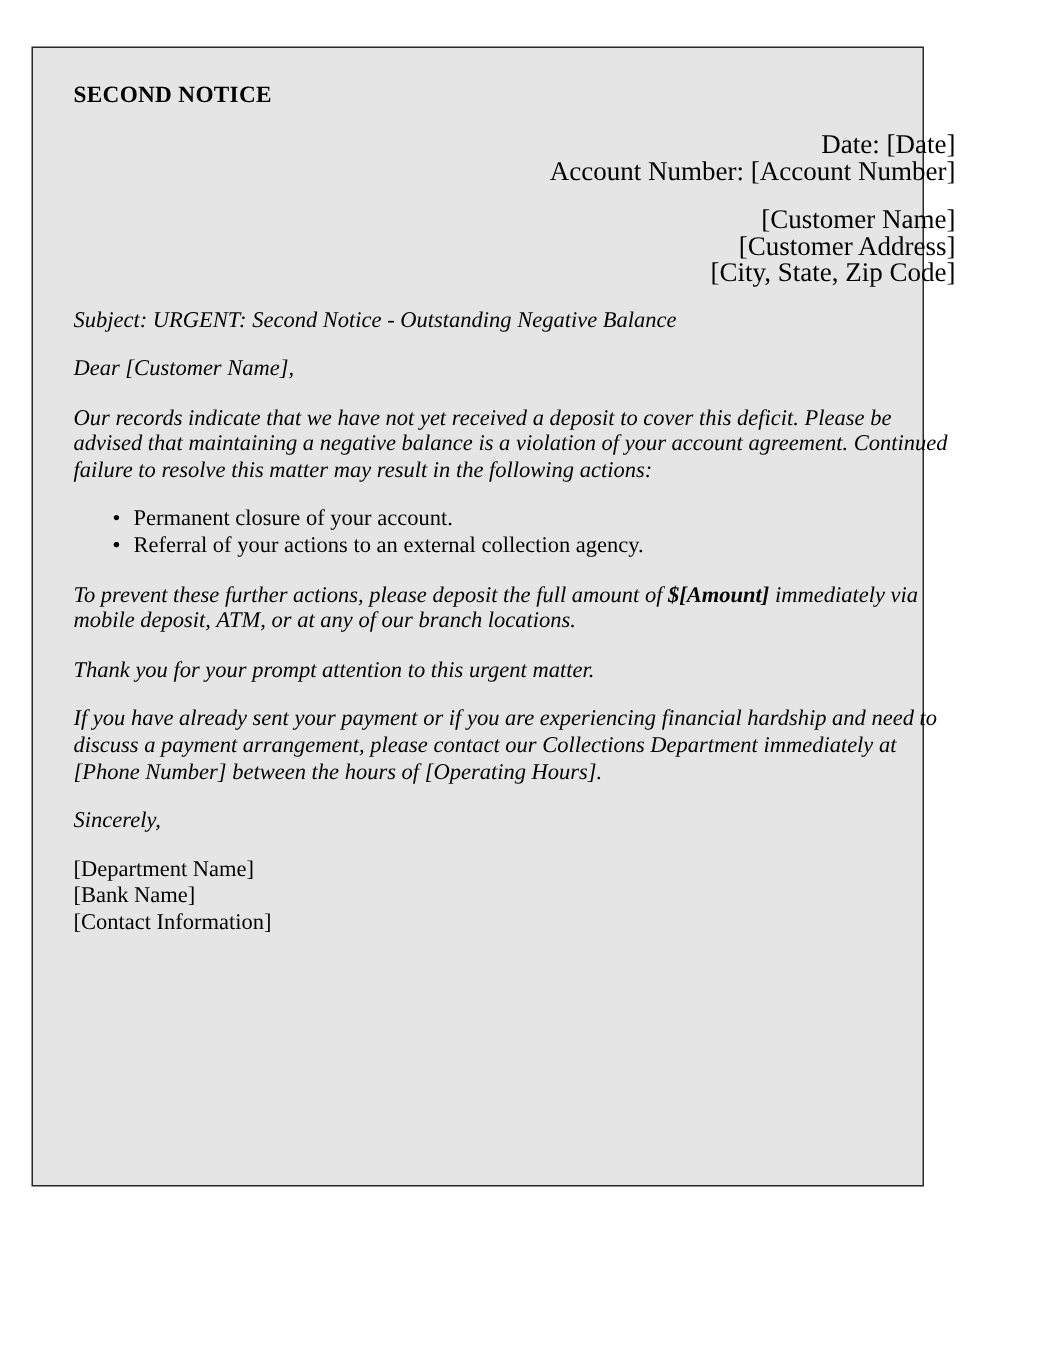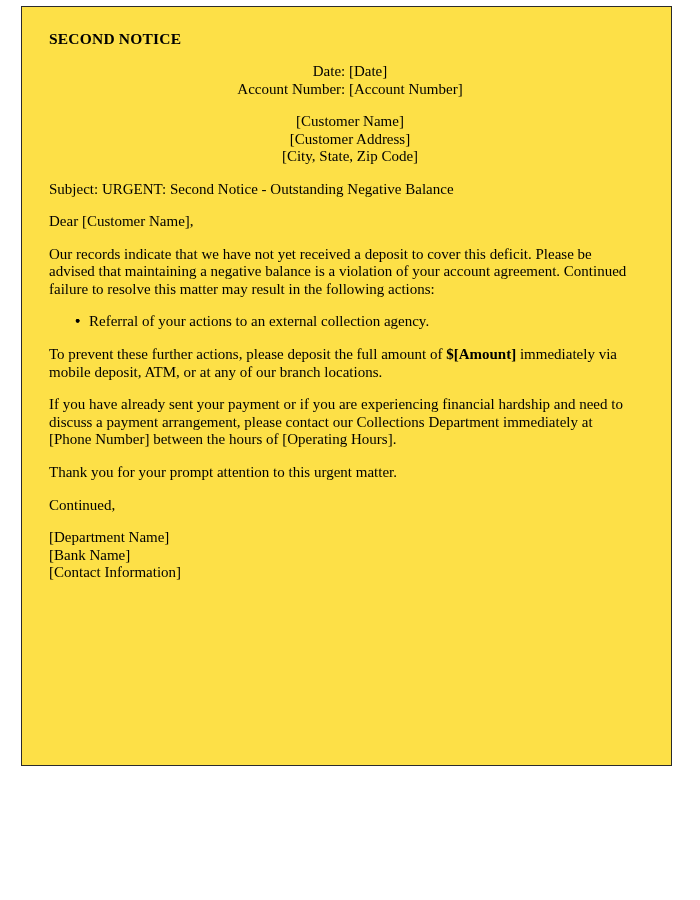--- a/index.html
+++ b/index.html
@@ -20,59 +20,60 @@
     width: 700px;
     height: 900px;
     background: #ffffff;
     overflow: hidden;
   }
 
   
   #letter-frame {
     position: absolute;
     left: 21px;
-    top: 6px;
-    width: 651px;
+    top: 31px;
+    width: 595px;
     height: 760px;
     box-sizing: border-box;
     border: 1px solid #2b2b2b;
-    background: #fde047;
+    background: #e5e5e5;
   }
 
   #letter-body {
     position: absolute;
     left: 27px;      
     top: 22px;       
     width: 588px;    
   }
 
   .doc-title {
     font-size: 15.5px;
     line-height: 20px;
     font-weight: bold;
     margin: 0 0 14px 0;
     letter-spacing: 0.2px;
   }
 
   .block {
-    font-size: 15px;
+    font-size: 18px;
     line-height: 17.5px;
     margin: 0 0 15px 14px;
-    text-align: center;
+    text-align: right;
   }
 
   .line {
     display: block;
     white-space: nowrap;
   }
 
   .para {
     font-size: 15px;
     line-height: 17.6px;
     margin: 0 0 15px 0;
+    font-style: italic;
   }
 
   b, .bold {
     font-weight: bold;
   }
 
   ul.actions-list {
     margin: 0 0 15px 0;
     padding: 0 0 0 40px;   
     list-style: none;
@@ -122,39 +123,40 @@
       <div class="para">Subject: URGENT: Second Notice - Outstanding Negative Balance</div>
 
       <div class="para">Dear [Customer Name],</div>
 
 
       <div class="para">Our records indicate that we have not yet received a deposit to cover this deficit. Please be advised that maintaining a negative balance is a violation of your account agreement. Continued failure to resolve this matter may result in the following actions:</div>
 
       <ul class="actions-list">
         <li>
           <span class="marker">•</span>
+          <span>Permanent closure of your account.</span>
         </li>
         <li>
           <span class="marker">•</span>
         </li>
         <li>
           <span class="marker">•</span>
           <span>Referral of your actions to an external collection agency.</span>
         </li>
       </ul>
 
       <div class="para">
         <span>To prevent these further actions, please deposit the full amount of </span><b>$[Amount]</b><span> immediately via mobile deposit, ATM, or at any of our branch locations.</span>
       </div>
 
+      <div class="para">Thank you for your prompt attention to this urgent matter.</div>
+
       <div class="para">If you have already sent your payment or if you are experiencing financial hardship and need to discuss a payment arrangement, please contact our Collections Department immediately at [Phone Number] between the hours of [Operating Hours].</div>
 
-      <div class="para">Thank you for your prompt attention to this urgent matter.</div>
-
-      <div class="para">Continued,</div>
+      <div class="para">Sincerely,</div>
 
       <div class="sig-block">
         <span class="line">[Department Name]</span>
         <span class="line">[Bank Name]</span>
         <span class="line">[Contact Information]</span>
       </div>
 
     </div>
   </div>
 

